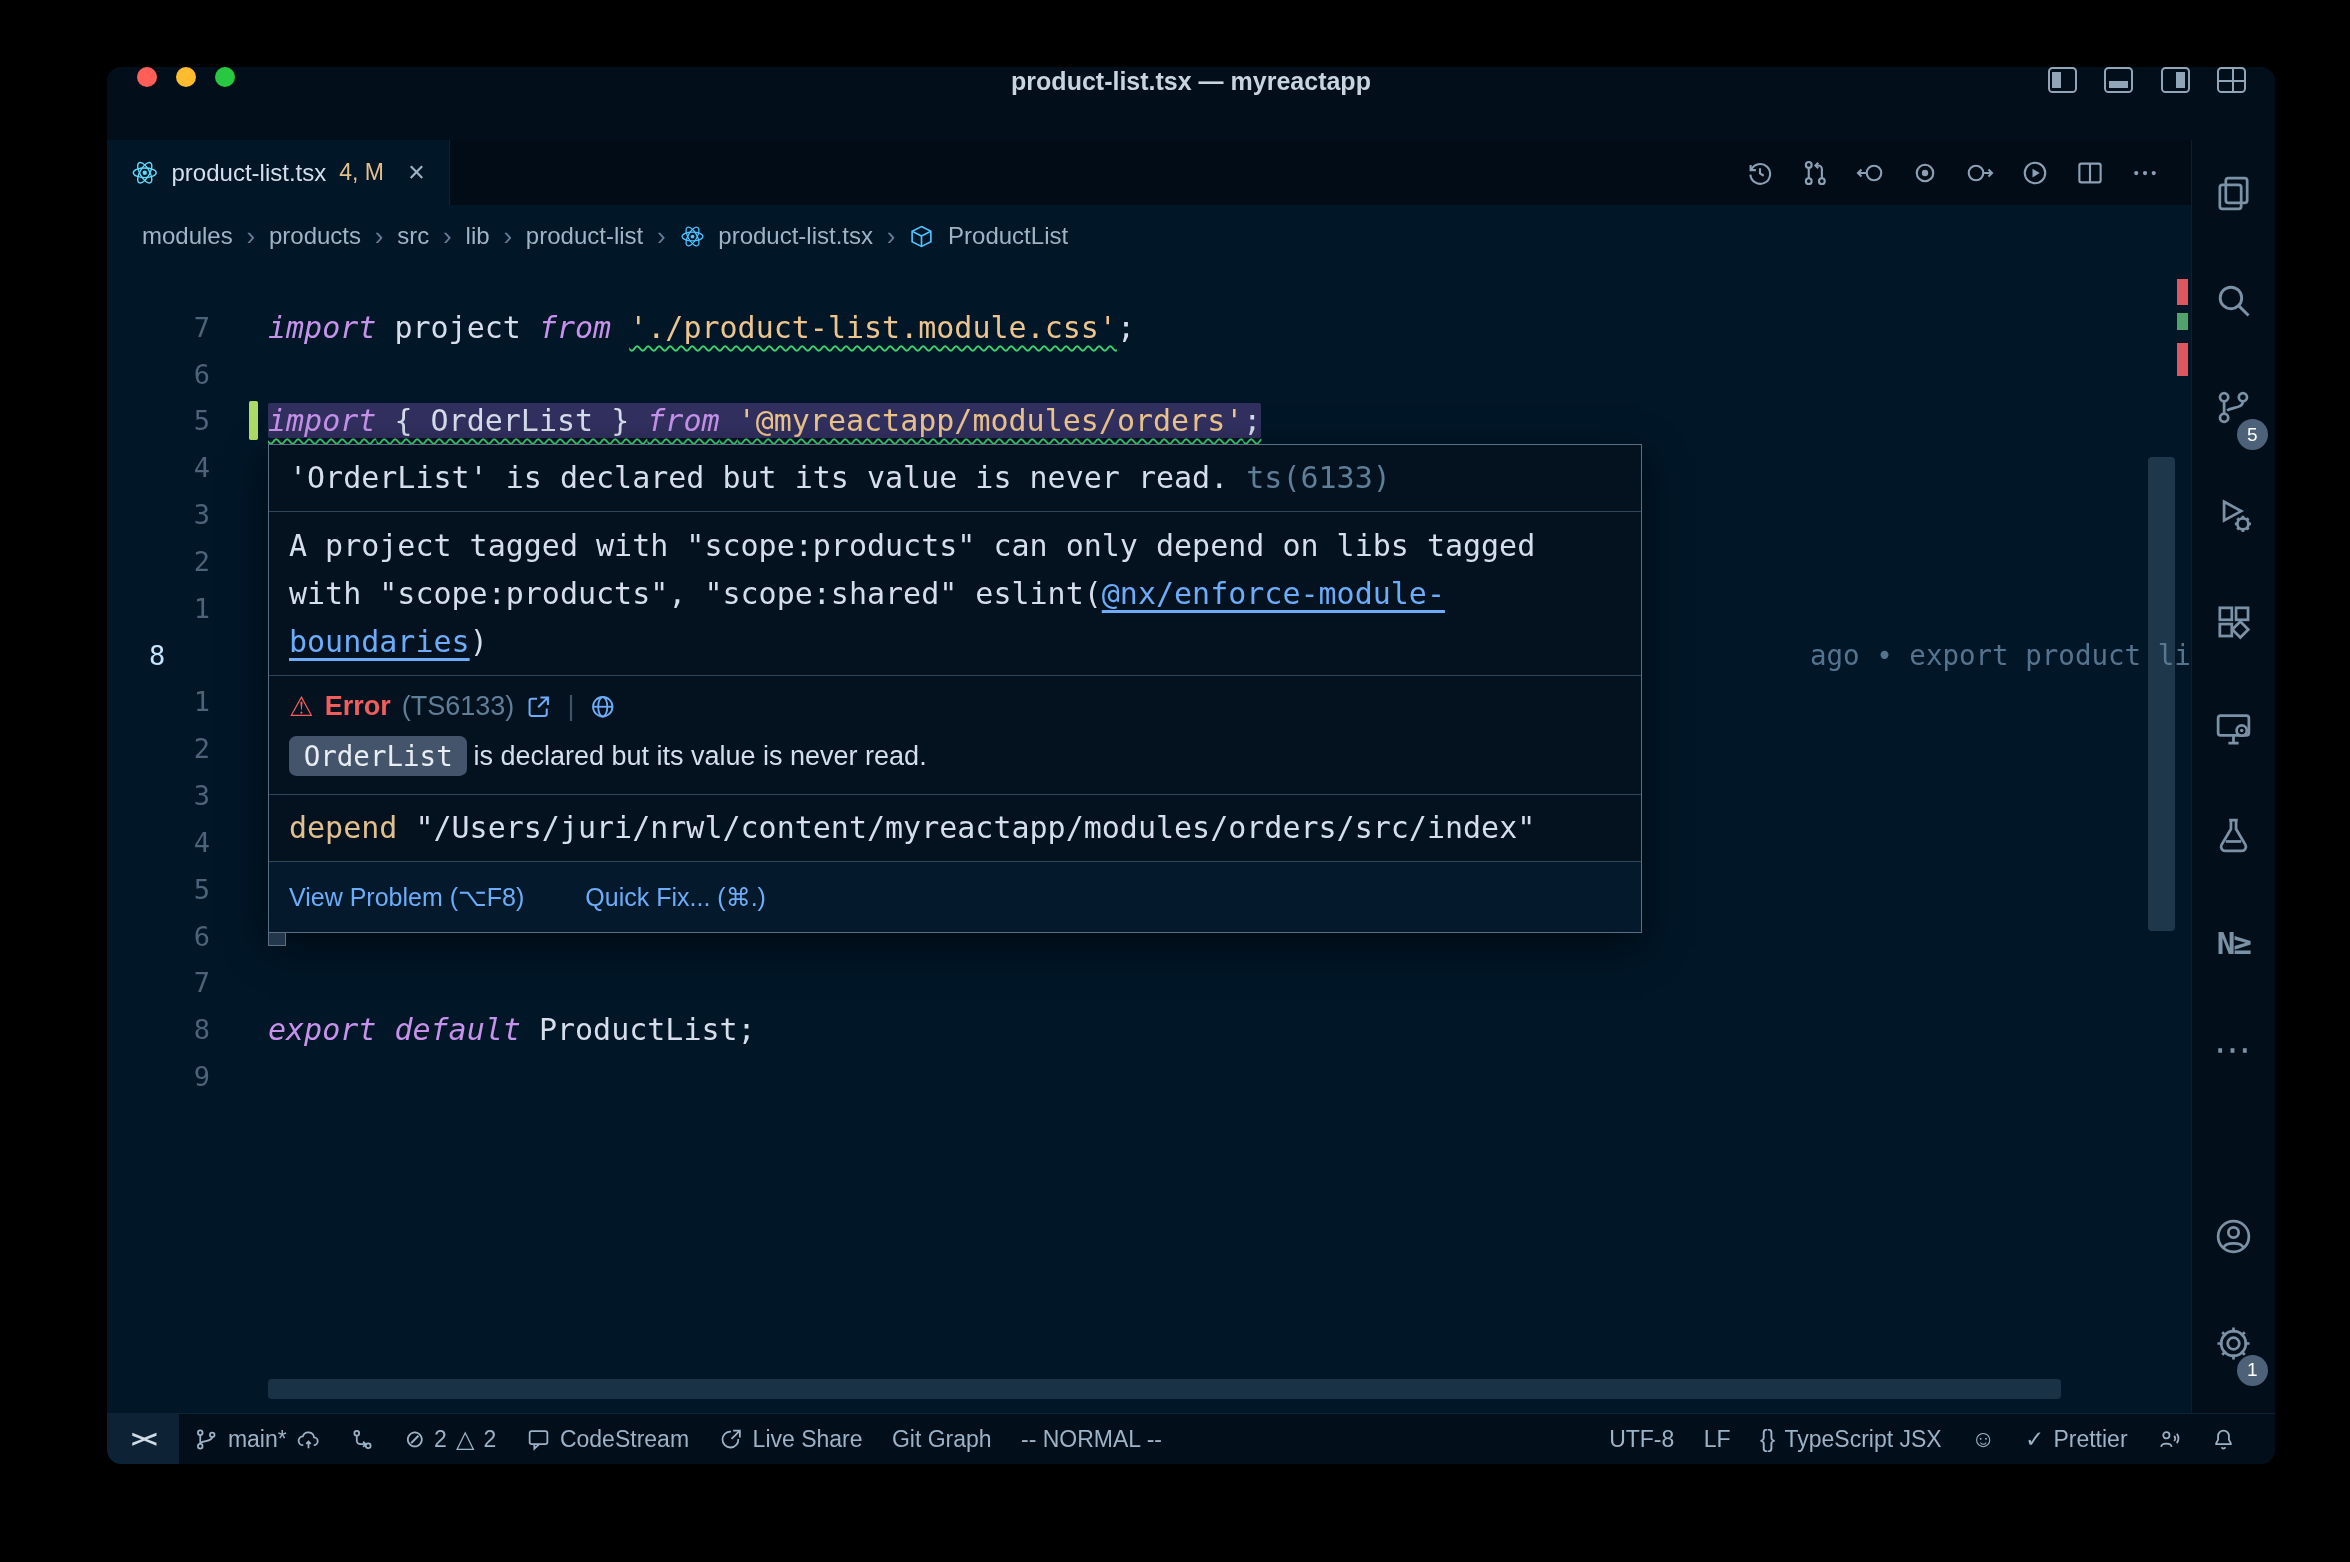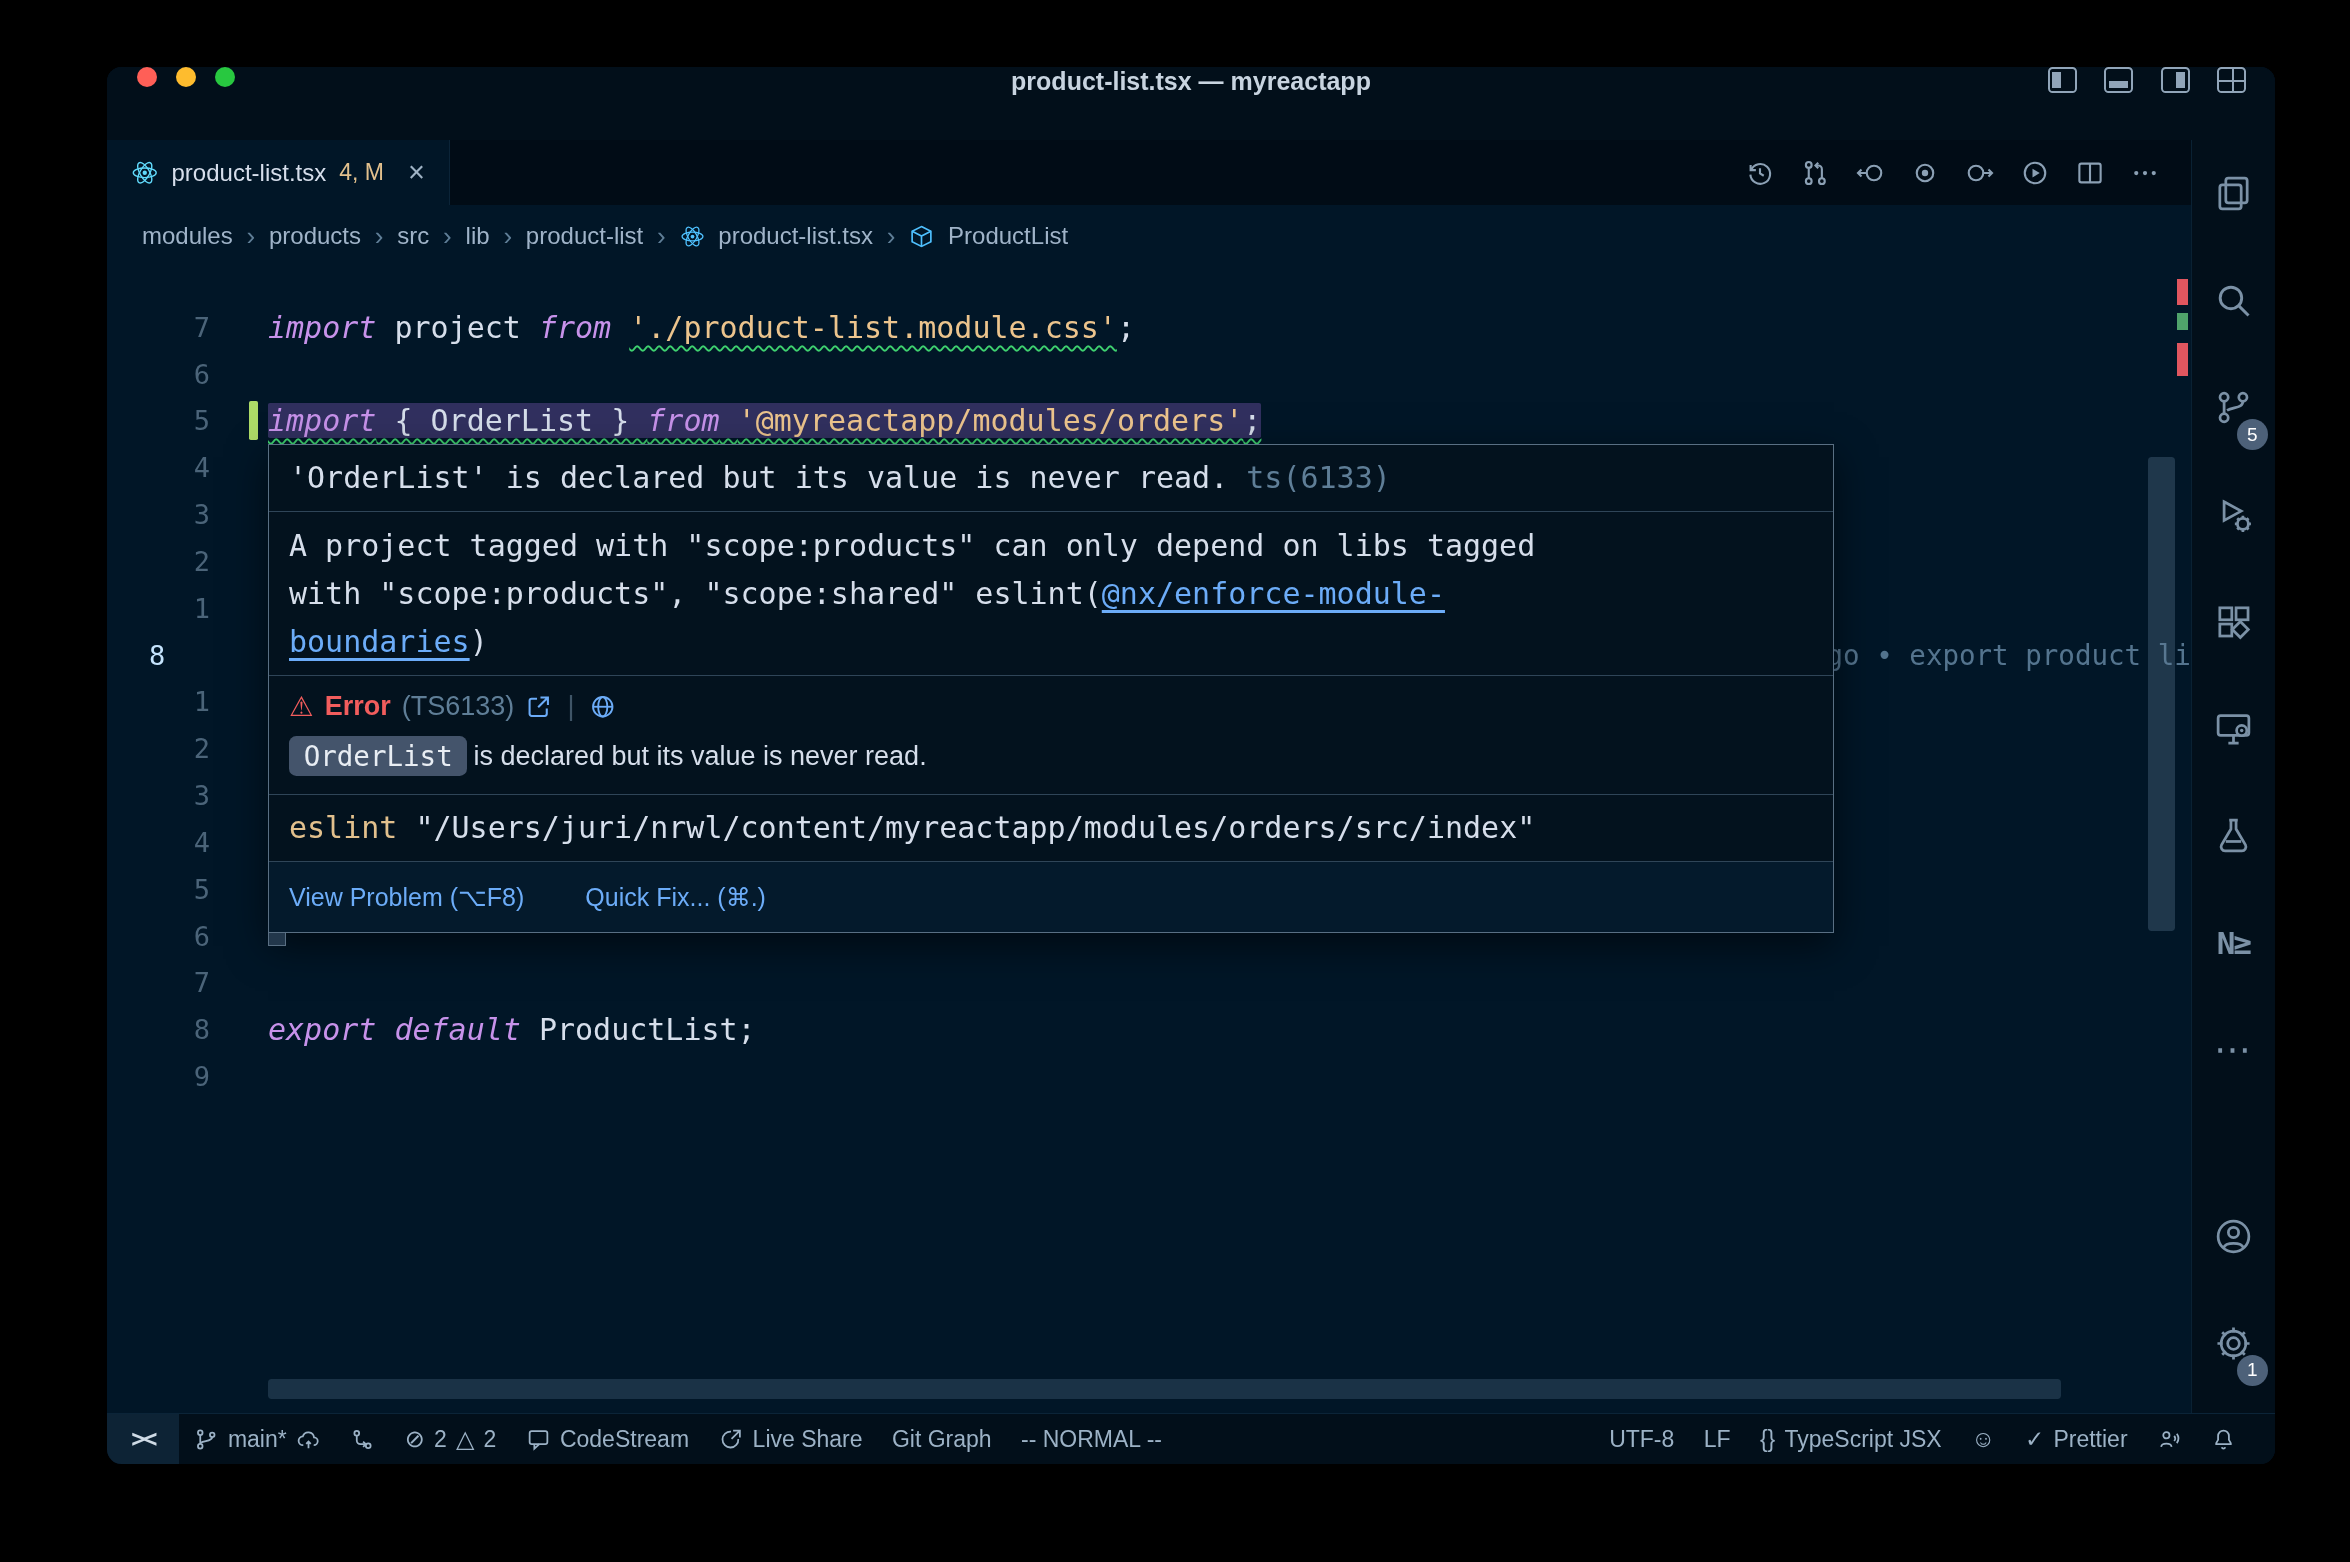--- a/index.html
+++ b/index.html
@@ -50,21 +50,21 @@
   .lnum.current{left:42px;right:auto;color:var(--gutterActive)}
   .modbar{position:absolute;left:142px;top:3.7px;width:9.2px;height:39px;background:#addb67;border-radius:1.8px}
   .content{margin-left:161px;height:47px;line-height:47px;font-family:var(--mono);font-size:30px;white-space:pre;position:relative}
   .tok.k{color:var(--kw);font-style:italic}
   .tok.s{color:var(--str)}
   .tok.p{color:var(--text)}
   .sq{text-decoration:underline wavy #3ed16f;text-decoration-thickness:2.3px;text-underline-offset:7.3px;text-decoration-skip-ink:none}
   .sel{background:#31305f;border-radius:1.8px}
   .blame{position:absolute;left:1542px;top:0;line-height:47px;font-family:var(--mono);font-size:27.5px;color:#54748e;white-space:pre}
   
-  .popup{position:absolute;left:161px;top:177px;width:1566px;z-index:5}
+  .popup{position:absolute;left:161px;top:177px;width:1374px;z-index:5}
   .popup-box{background:#03121e;border:1.8px solid #596f83;box-shadow:0 13px 37px rgba(0,0,0,.55)}
   .psec{padding:9.2px 20px;border-bottom:1.8px solid #2f4558;font-family:var(--mono);font-size:30px;color:var(--text);line-height:48px}
   .dim{color:var(--dim)}
   .plink{color:var(--link);text-decoration:underline;text-underline-offset:5.5px;cursor:pointer}
   .p-errline{display:flex;align-items:center;gap:11px;font-family:var(--ui);font-size:27px;padding:14.7px 20px 3.7px}
   .errword{color:var(--err);font-weight:700}
   .errcode{color:var(--dim)}
   .errsep{color:#3f5567;margin:0 3.7px}
   .p-errline svg{width:27.5px;height:27.5px;color:var(--link)}
   .warn-glyph{color:var(--err);font-size:27.5px}
@@ -378,21 +378,21 @@
                     <ellipse cx="12" cy="12" rx="4" ry="8.5"></ellipse>
                     <path d="M3.5 12h17"></path>
                   </svg>
                 </span>
             </div>
             <div class="p-desc">
               <span class="badge-code">OrderList</span>
               <span>is declared but its value is never read.</span>
             </div>
             <div class="psec">
-              <span class="kw-mod">eslint</span><span> "/Users/juri/nrwl/content/myreactapp/modules/orders/src/index"</span>
+              <span class="kw-mod">depend</span><span> "/Users/juri/nrwl/content/myreactapp/modules/orders/src/index"</span>
             </div>
             <div class="psec p-actions">
               <span>View Problem (⌥F8)</span>
               <span>Quick Fix... (⌘.)</span>
             </div>
           </div>
           <div class="popup-resize"></div>
         </div>
 
         <div class="ruler">

